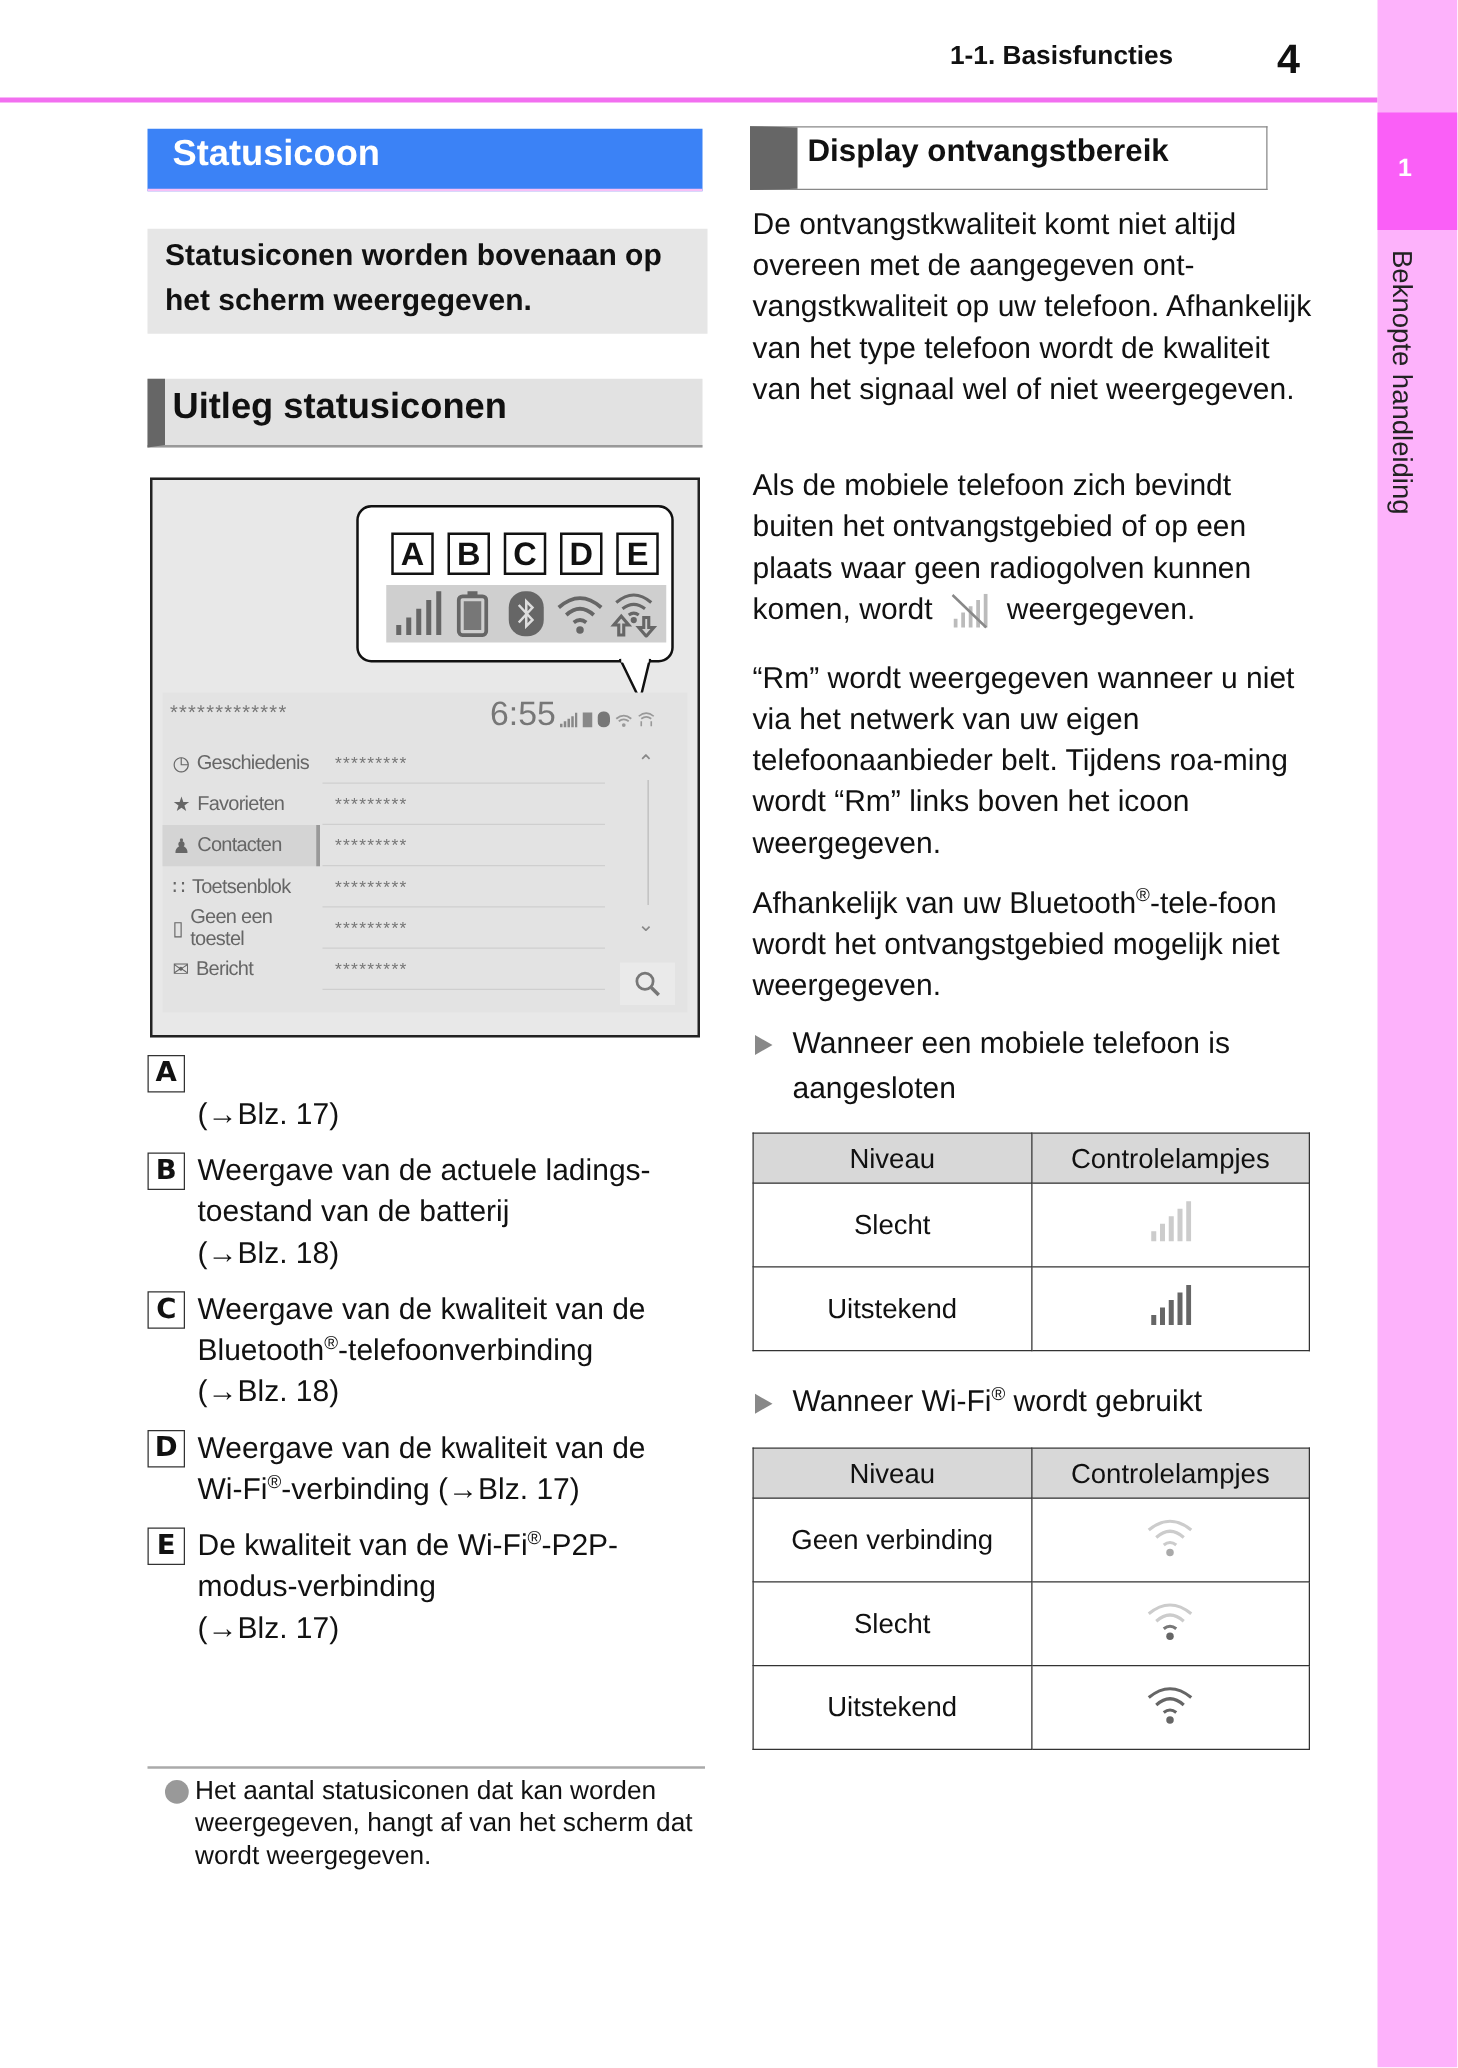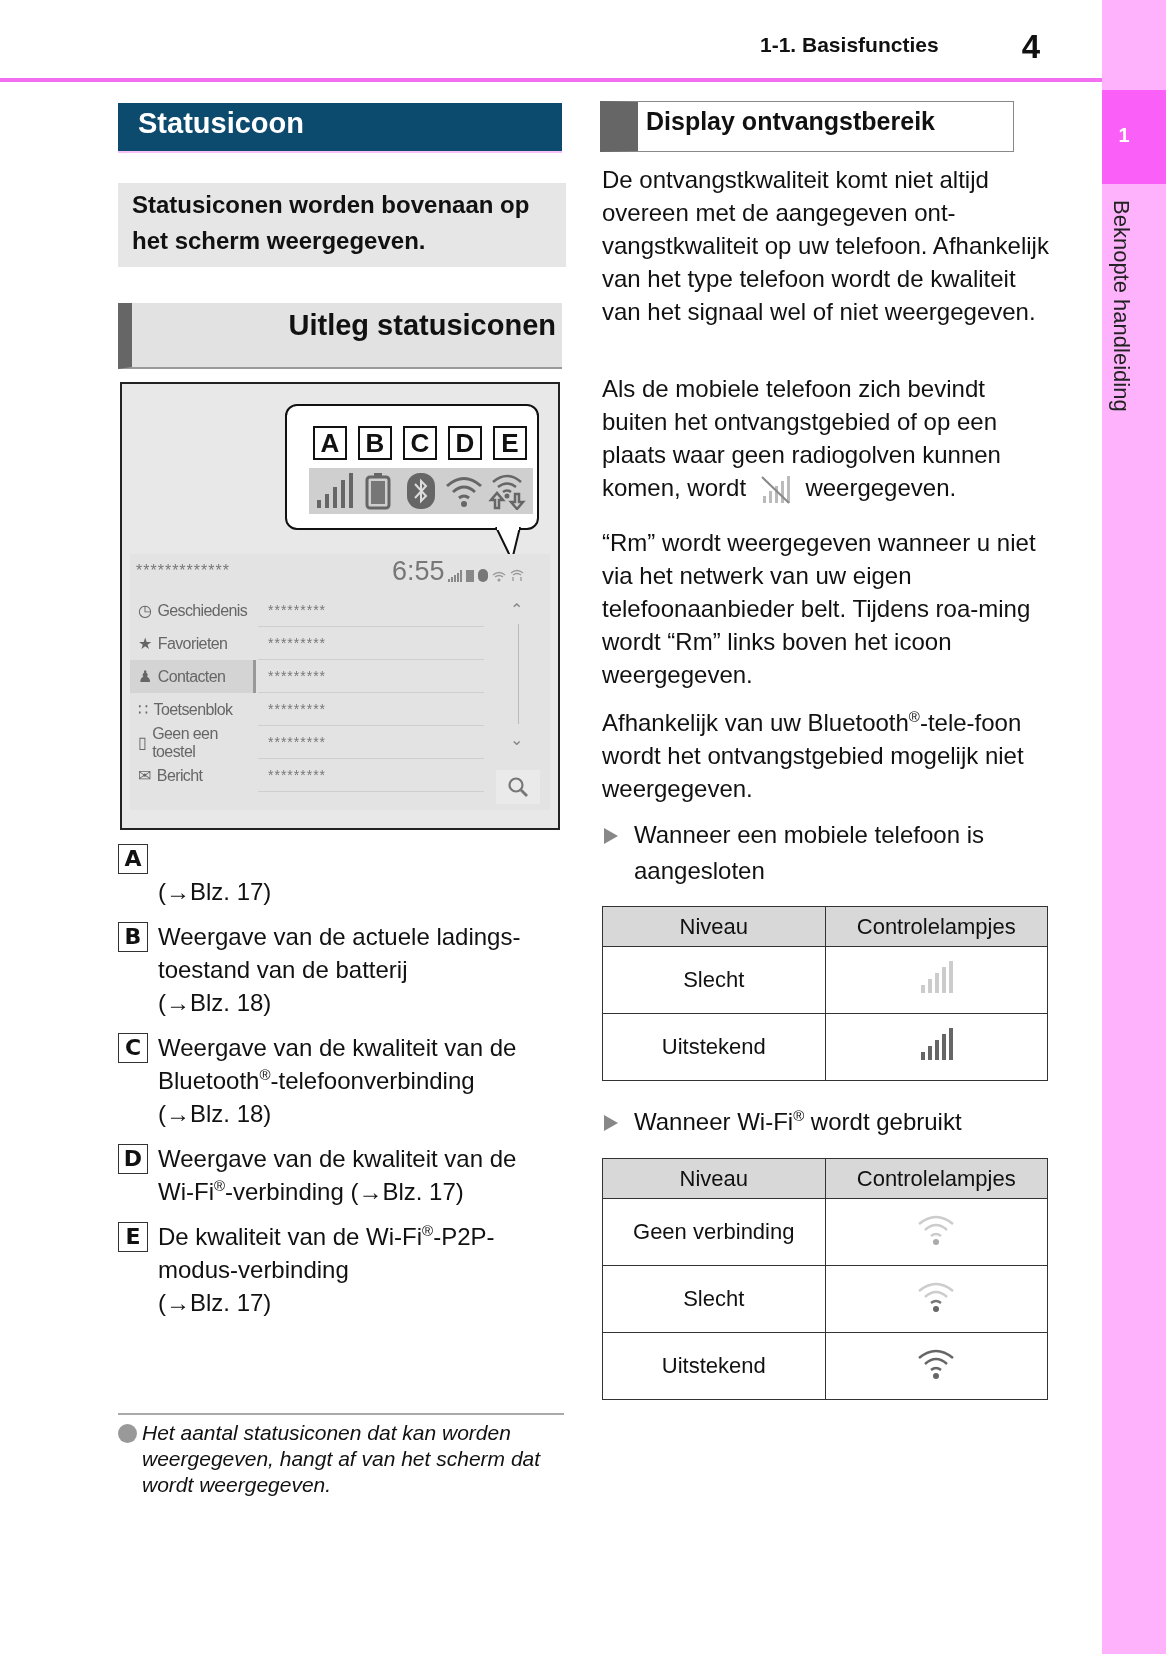--- a/index.html
+++ b/index.html
@@ -11,23 +11,23 @@
   .hdr-page { position: absolute; left: 1040px; top: 28px; font-size: 33px; font-weight: bold; transform: translateX(-100%); }
   .hdr-line { position: absolute; left: 0; top: 78px; width: 1102px; height: 4px; background: #f26ff0; }
 
   
   .side-strip { position: absolute; left: 1102px; top: 0; width: 64px; height: 1654px; background: #fdb2fb; }
   .side-active { position: absolute; left: 1102px; top: 90px; width: 64px; height: 94px; background: #fa5ff7; }
   .side-num { position: absolute; left: 1102px; top: 124px; width: 44px; text-align: center; color: #fff; font-weight: bold; font-size: 20px; }
   .side-label { position: absolute; left: 1108px; top: 200px; font-size: 22px; writing-mode: vertical-rl; color: #222; }
 
   
-  .sec-pink { position: absolute; left: 118px; top: 103px; width: 444px; height: 50px; background: #0c4a6e; color: #fff; font-weight: bold; font-size: 29px; padding: 4px 0 0 20px; border-bottom: 2px solid #f7c0f6; }
+  .sec-pink { position: absolute; left: 118px; top: 103px; width: 444px; height: 50px; background: #3b82f6; color: #fff; font-weight: bold; font-size: 29px; padding: 4px 0 0 20px; border-bottom: 2px solid #f7c0f6; }
   .intro-box { position: absolute; left: 118px; top: 183px; width: 448px; height: 84px; background: #e6e6e6; font-weight: bold; font-size: 24px; line-height: 36px; padding: 4px 14px; }
-  .sub-head { position: absolute; left: 118px; top: 303px; width: 444px; height: 66px; background: #e2e2e2; border-left: 14px solid #666; border-bottom: 2px solid #999; font-weight: bold; font-size: 29px; padding: 6px 6px; text-align: right; }
+  .sub-head { position: absolute; left: 118px; top: 303px; width: 444px; height: 55px; background: #e2e2e2; border-left: 14px solid #666; border-bottom: 2px solid #999; font-weight: bold; font-size: 29px; padding: 6px 6px; }
 
   .screen-frame { position: absolute; left: 120px; top: 382px; width: 440px; height: 448px; border: 2px solid #222; background: #e8e8e8; }
   .bubble { position: absolute; left: 163px; top: 20px; width: 254px; height: 126px; background: #fff; border: 2px solid #111; border-radius: 12px; }
   .bubble-tail { position: absolute; left: 372px; top: 143px; }
   .letters { position: absolute; left: 26px; top: 20px; display: flex; gap: 11px; }
   .letter { width: 34px; height: 34px; border: 2px solid #111; font-weight: bold; font-size: 26px; text-align: center; line-height: 30px; background: #fff; }
   .icons-row { position: absolute; left: 22px; top: 62px; width: 224px; height: 46px; background: #cfcfcf; display: flex; align-items: center; justify-content: space-around; padding: 0 4px; }
   .ic { width: 40px; height: 40px; display: flex; align-items: center; justify-content: center; }
 
   .phone { position: absolute; left: 8px; top: 170px; width: 420px; height: 256px; background: #e3e3e3; }
@@ -45,21 +45,21 @@
   .ph-down { position: absolute; left: 18px; top: 136px; font-size: 16px; color: #888; }
   .ph-track { position: absolute; left: 26px; top: 30px; width: 1px; height: 100px; background: #bbb; }
   .ph-search { position: absolute; left: 4px; top: 176px; width: 44px; height: 34px; background: #eaeaea; display: flex; align-items: center; justify-content: center; }
 
   .legend { position: absolute; left: 118px; top: 842px; width: 440px; }
   .leg-item { position: relative; padding-left: 40px; font-size: 24px; line-height: 33px; margin-bottom: 12px; }
   .leg-box { position: absolute; left: 0; top: 2px; width: 30px; height: 30px; border: 1.5px solid #333; font-weight: bold; font-size: 22px; text-align: center; line-height: 28px; font-family: "DejaVu Sans", sans-serif; }
   sup { font-size: 15px; line-height: 0; }
 
   .note-line { position: absolute; left: 118px; top: 1413px; width: 446px; height: 2px; background: #aaa; }
-  .note { position: absolute; left: 118px; top: 1420px; width: 450px; font-size: 21px; line-height: 26px; padding-left: 24px; font-style: italic; }
+  .note { position: absolute; left: 132px; top: 1420px; width: 450px; font-size: 21px; line-height: 26px; padding-left: 24px; }
   .note-dot { position: absolute; left: 0; top: 4px; width: 19px; height: 19px; border-radius: 50%; background: #999; }
 
   
   .disp-head { position: absolute; left: 600px; top: 101px; width: 414px; height: 51px; border: 1.5px solid #888; border-left: 38px solid #666; font-weight: bold; font-size: 25px; padding: 5px 8px; }
   .para { position: absolute; left: 602px; width: 450px; font-size: 24px; line-height: 33px; }
   .bullet { position: absolute; left: 602px; width: 450px; font-size: 24px; line-height: 36px; padding-left: 32px; }
   .bullet-tri { position: absolute; left: 2px; top: 11px; width: 0; height: 0; border-top: 8px solid transparent; border-bottom: 8px solid transparent; border-left: 14px solid #888; }
   .inline-icon { display: inline-block; vertical-align: middle; margin: 0 8px; }
 
   table.tbl { position: absolute; left: 602px; width: 446px; border-collapse: collapse; font-size: 22px; }

